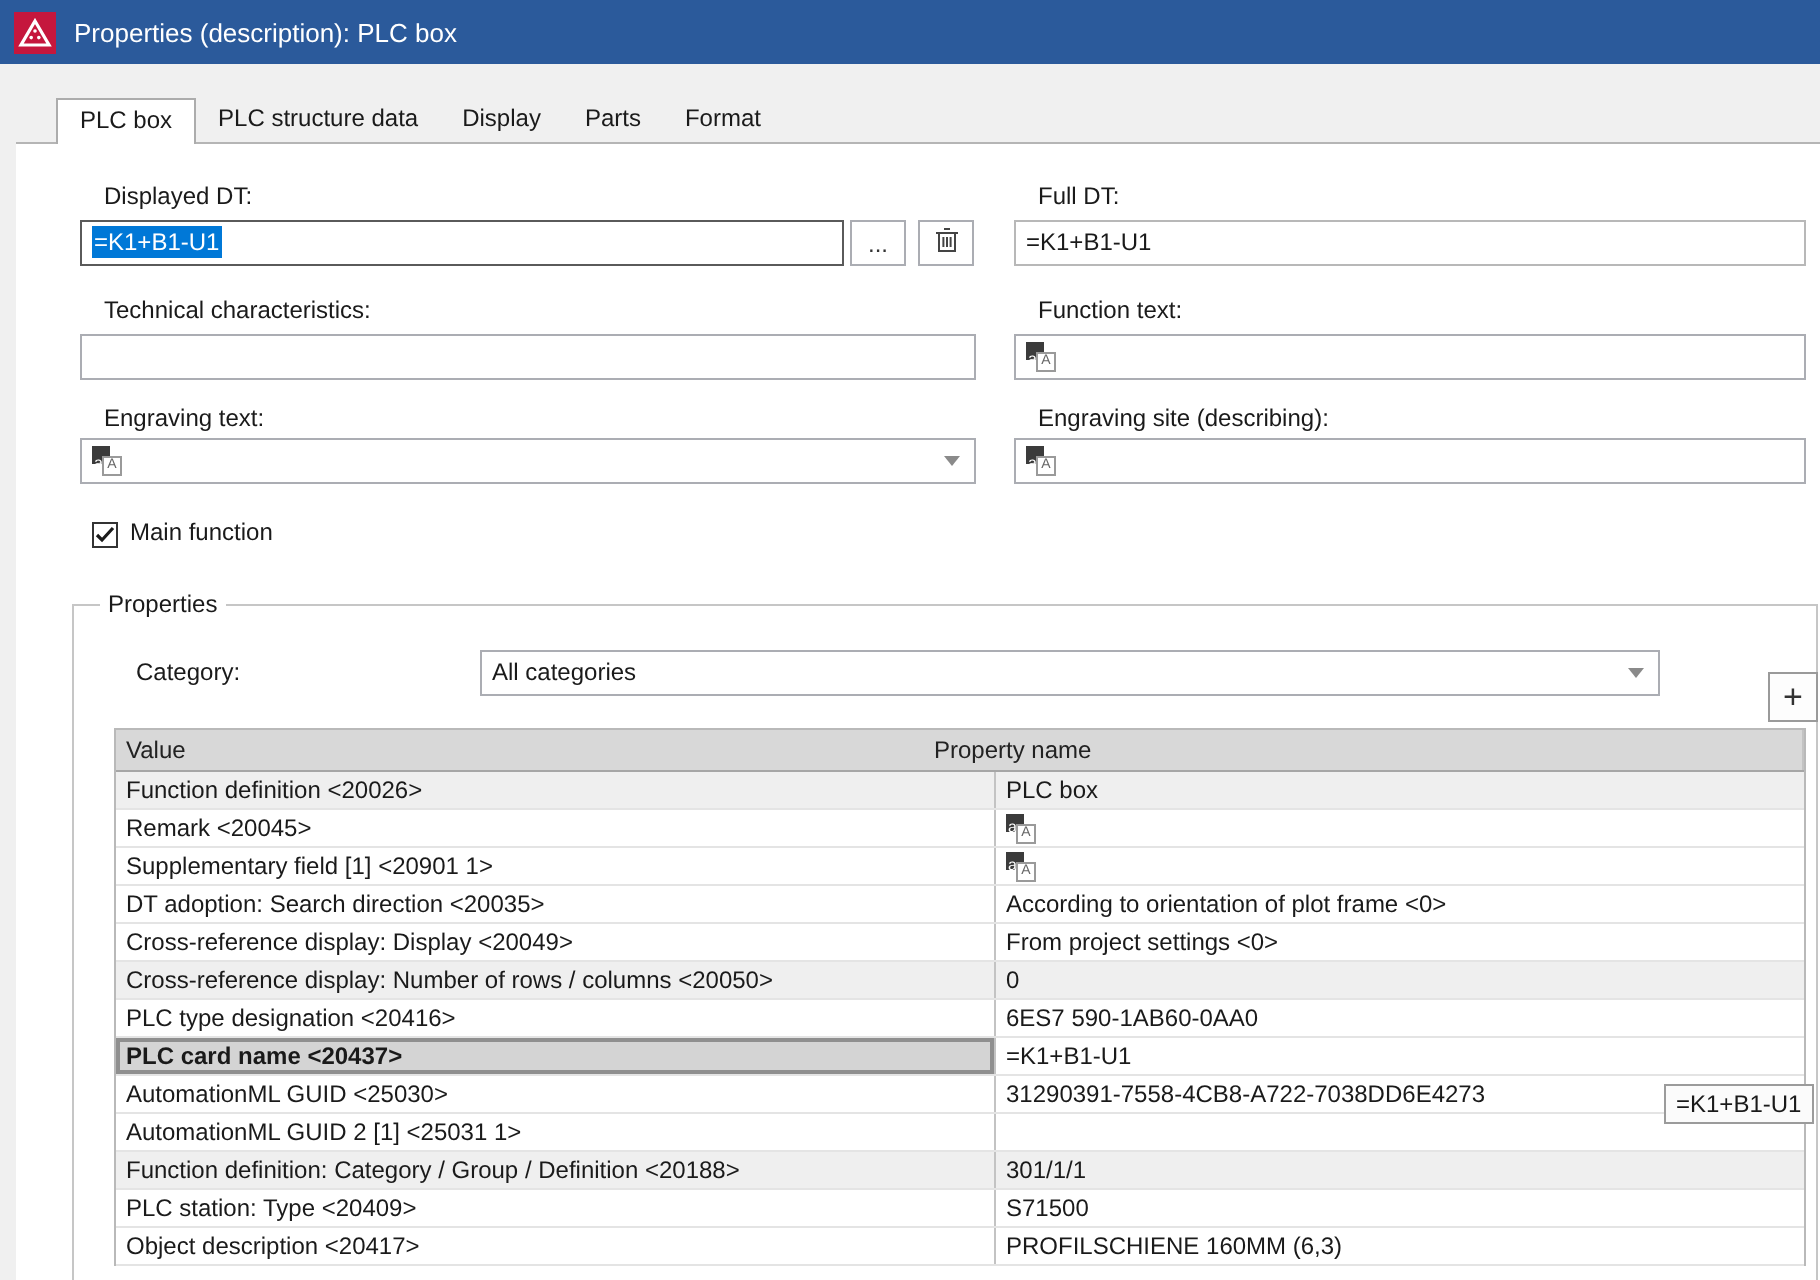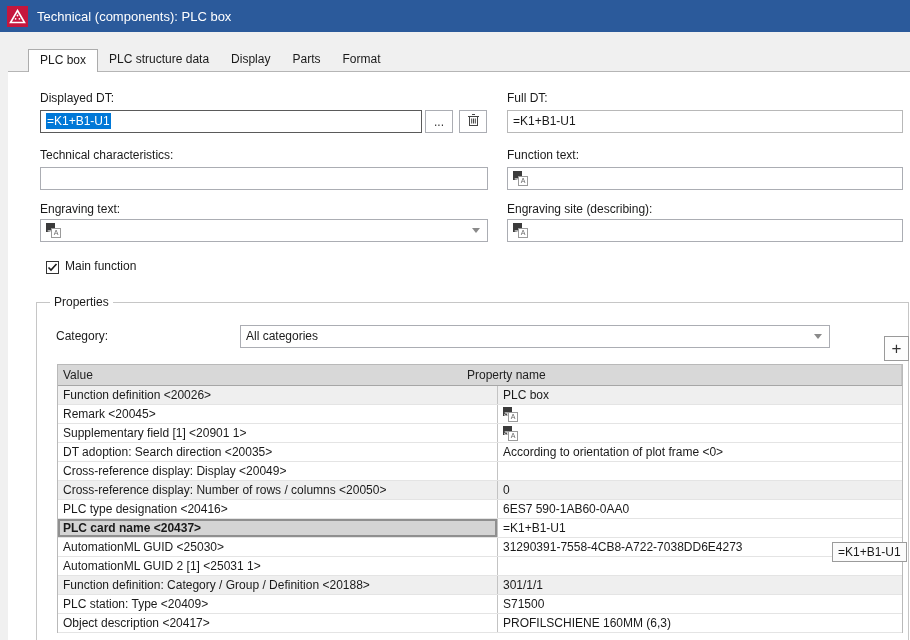--- a/index.html
+++ b/index.html
@@ -16,21 +16,21 @@
   .titlebar .title { color:#ffffff; font-size:13px; margin-left:9px; }
 
   
   .tabpanel { position:absolute; left:8px; top:71px; width:902px; height:569px; background:#ffffff;
               border-top:1px solid #b5b5b5; }
   .tabstrip { position:absolute; left:28px; top:49px; height:23px; display:flex; z-index:3; }
   .tab { padding:0 11px; height:22px; line-height:21px; color:#1a1a1a; cursor:default; }
   .tab.active { background:#ffffff; border:1px solid #acacac; border-bottom:none; height:23px; }
 
   
-  .lbl { position:absolute; white-space:nowrap; }
+  .lbl { position:absolute; white-space:nowrap;margin-left:12px; }
   .field { position:absolute; background:#ffffff; border:1px solid #abadb3; height:23px;
            line-height:21px; padding-left:5px; white-space:nowrap; overflow:hidden; }
   .field.focused { border-color:#5a5a5a; }
   .sel-text { background:#0078d7; color:#ffffff; padding:1px 1px; }
   .mini-btn { position:absolute; width:28px; height:23px; background:#ffffff; border:1px solid #abadb3;
               display:flex; align-items:center; justify-content:center; color:#333; }
   .combo-arrow { position:absolute; right:7px; top:8px; width:0; height:0;
                  border-left:4px solid transparent; border-right:4px solid transparent;
                  border-top:5px solid #707070; }
 
@@ -81,21 +81,21 @@
 
   <div class="titlebar">
     <div class="app-icon">
       <svg width="17" height="15" viewBox="0 0 17 15">
         <path d="M8.5 1.5 L15.5 13.5 L1.5 13.5 Z" fill="none" stroke="#ffffff" stroke-width="1.6"></path>
         <circle cx="8.5" cy="6.5" r="0.9" fill="#ffffff"></circle>
         <circle cx="6.6" cy="9.8" r="0.9" fill="#ffffff"></circle>
         <circle cx="10.4" cy="9.8" r="0.9" fill="#ffffff"></circle>
       </svg>
     </div>
-    <span class="title">Technical (components): PLC box</span>
+    <span class="title">Properties (description): PLC box</span>
   </div>
 
   <div class="tabpanel"></div>
 
   <div class="tabstrip">
     <div class="tab active">PLC box</div>
     <div class="tab">PLC structure data</div>
     <div class="tab">Display</div>
     <div class="tab">Parts</div>
     <div class="tab">Format</div>
@@ -196,20 +196,21 @@
     <div class="trow">
       <div class="ncell">Supplementary field [1] &lt;20901 1&gt;</div>
       <div class="vcell"><span class="ml-icon"><span class="dark"></span><span class="light"></span></span></div>
     </div>
     <div class="trow">
       <div class="ncell">DT adoption: Search direction &lt;20035&gt;</div>
       <div class="vcell">According to orientation of plot frame &lt;0&gt;</div>
     </div>
     <div class="trow">
       <div class="ncell">Cross-reference display: Display &lt;20049&gt;</div>
+      <div class="vcell">From project settings &lt;0&gt;</div>
     </div>
     <div class="trow shaded">
       <div class="ncell">Cross-reference display: Number of rows / columns &lt;20050&gt;</div>
       <div class="vcell">0</div>
     </div>
     <div class="trow">
       <div class="ncell">PLC type designation &lt;20416&gt;</div>
       <div class="vcell">6ES7 590-1AB60-0AA0</div>
     </div>
     <div class="trow">

